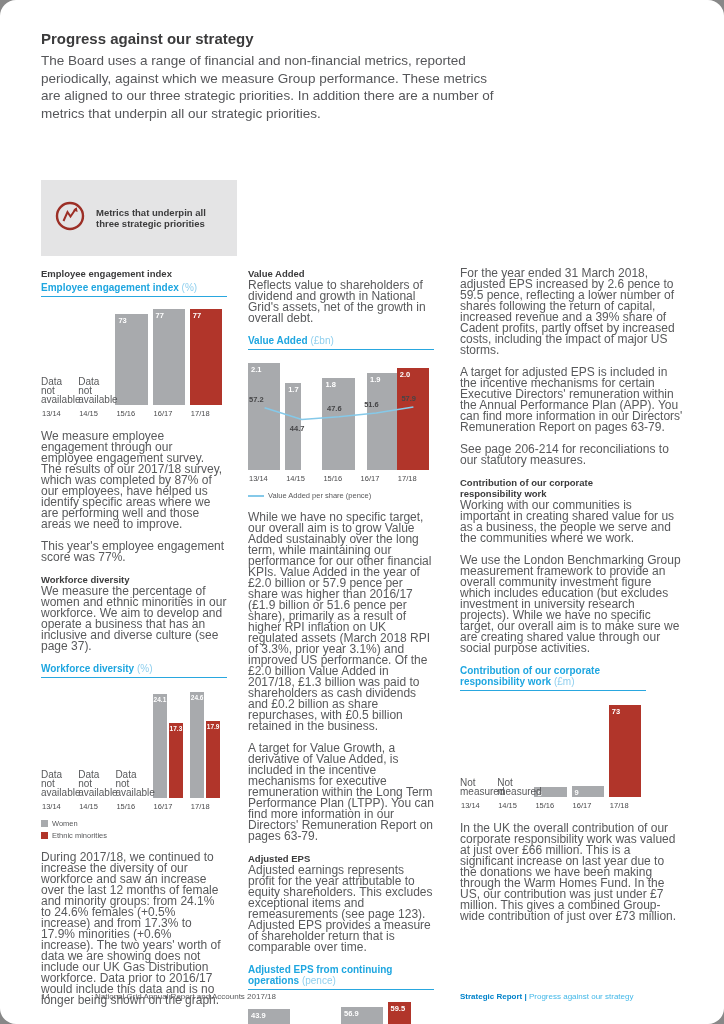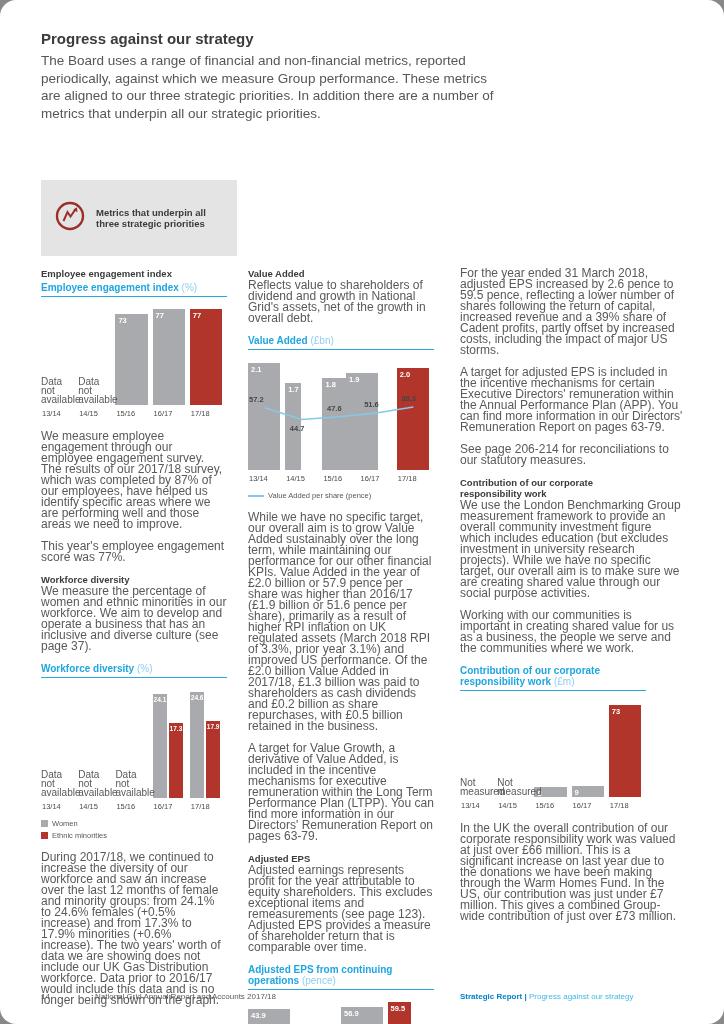--- a/index.html
+++ b/index.html
@@ -141,34 +141,34 @@
         <div class="plot" style="height: 112px;">
           <div class="bar" style="left: 0px; width: 32.2px; height: 107px;">
             <span class="bar-label">2.1</span>
           </div>
           <div class="bar" style="left: 37.2px; width: 16px; height: 87px;">
             <span class="bar-label">1.7</span>
           </div>
           <div class="bar" style="left: 74.4px; width: 32.2px; height: 92px;">
             <span class="bar-label">1.8</span>
           </div>
-          <div class="bar" style="left: 98px; width: 32.2px; height: 97px;">
+          <div class="bar" style="left: 119px; width: 32.2px; height: 97px;">
             <span class="bar-label">1.9</span>
           </div>
           <div class="bar red" style="left: 148.8px; width: 32.2px; height: 102px;">
             <span class="bar-label">2.0</span>
           </div>
           <svg class="line-svg" width="186" height="112">
             <polyline points="16.6,49.66 53.800000000000004,61.535 91,58.78 128.20000000000002,54.980000000000004 165.4,48.995000000000005" fill="none" stroke="#85c9e9" stroke-width="1.6"></polyline>
           </svg>
           <span class="line-label" style="left: 1px; top: 36.66px;">57.2</span>
           <span class="line-label" style="left: 41.8px; top: 65.535px;">44.7</span>
           <span class="line-label" style="left: 79px; top: 45.78px;">47.6</span>
           <span class="line-label" style="left: 116.2px; top: 41.98px;">51.6</span>
-          <span class="line-label" style="left: 153.4px; top: 35.995px;">88.3</span>
+          <span class="line-label" style="left: 153.4px; top: 35.995px;">57.9</span>
         </div>
         <div class="xlabels">
           <span class="xlabel" style="left: 1px;">13/14</span>
           <span class="xlabel" style="left: 38.2px;">14/15</span>
           <span class="xlabel" style="left: 75.4px;">15/16</span>
           <span class="xlabel" style="left: 112.6px;">16/17</span>
           <span class="xlabel" style="left: 149.8px;">17/18</span>
         </div>
         <div class="legend">
           <div class="legend-item">
@@ -202,22 +202,22 @@
           <span class="xlabel" style="left: 140.5px;">17/18</span>
         </div>
       </div>
   </div>
 
   <div class="col col3">
     <div class="p">For the year ended 31 March 2018, adjusted EPS increased by 2.6 pence to 59.5 pence, reflecting a lower number of shares following the return of capital, increased revenue and a 39% share of Cadent profits, partly offset by increased costs, including the impact of major US storms.</div>
     <div class="p">A target for adjusted EPS is included in the incentive mechanisms for certain Executive Directors' remuneration within the Annual Performance Plan (APP). You can find more information in our Directors' Remuneration Report on pages 63-79.</div>
     <div class="p">See page 206-214 for reconciliations to our statutory measures.</div>
     <div class="h3" style="width:160px;">Contribution of our corporate responsibility work</div>
+    <div class="p">Working with our communities is important in creating shared value for us as a business, the people we serve and the communities where we work.</div>
     <div class="p">We use the London Benchmarking Group measurement framework to provide an overall community investment figure which includes education (but excludes investment in university research projects). While we have no specific target, our overall aim is to make sure we are creating shared value through our social purpose activities.</div>
-    <div class="p">Working with our communities is important in creating shared value for us as a business, the people we serve and the communities where we work.</div>
     <div class="chart" style="width:186px;">
         <div class="chart-title"><span>Contribution of our corporate responsibility work </span><span class="unit">(£m)</span></div>
         <div class="chart-rule"></div>
         <div class="plot" style="height: 98px;">
           <div class="bar" style="left: 74.4px; width: 32.2px; height: 10px;">
             <span class="bar-label">8</span>
           </div>
           <div class="bar" style="left: 111.6px; width: 32.2px; height: 11px;">
             <span class="bar-label">9</span>
           </div>

